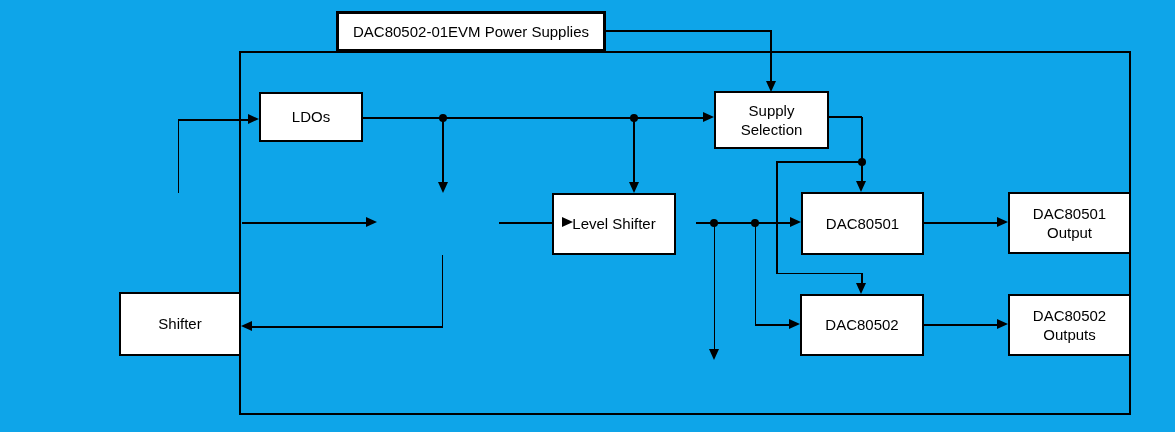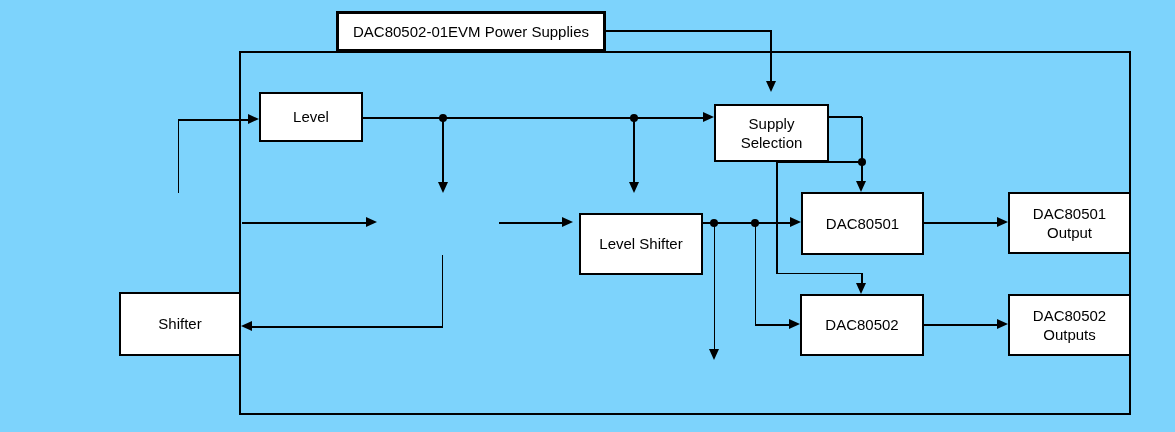--- a/index.html
+++ b/index.html
@@ -1,20 +1,20 @@
 <!DOCTYPE html>
 <html><head>
 <meta charset="utf-8">
 <style>
   html, body { margin: 0; padding: 0; background: #ffffff; }
   .canvas {
     position: relative;
     width: 1175px;
     height: 432px;
-    background: #7dd3fc;
+    background: #0ea5e9;
     font-family: "Liberation Sans", sans-serif;
     overflow: hidden;
   }
   .node {
     position: absolute;
     box-sizing: border-box;
     background: #ffffff;
     border: 2px solid #000000;
     display: flex;
     align-items: center;
@@ -99,27 +99,27 @@
   <div class="ad" style="left:709px; top:349px;"></div>
   <div class="ar" style="left:789px; top:319px;"></div>
   <div class="ad" style="left:856px; top:181px;"></div>
   <div class="ad" style="left:856px; top:283px;"></div>
   <div class="ar" style="left:997px; top:217px;"></div>
   <div class="ar" style="left:997px; top:319px;"></div>
   <div class="al" style="left:241px; top:321px;"></div>
 
   <div class="node thick" style="left:336px; top:11px; width:270px; height:41px;">DAC80502-01EVM Power Supplies</div>
 
-  <div class="node" style="left:259px; top:92px; width:104px; height:50px;">Level</div>
+  <div class="node" style="left:259px; top:92px; width:104px; height:50px;">LDOs</div>
 
 
 
-  <div class="node" style="left:579px; top:193px; width:124px; height:62px;margin-top:20px;">Level Shifter</div>
+  <div class="node" style="left:552px; top:193px; width:124px; height:62px;">Level Shifter</div>
 
-  <div class="node" style="left:714px; top:104px; width:115px; height:58px;">Supply
+  <div class="node" style="left:714px; top:91px; width:115px; height:58px;">Supply
 Selection</div>
 
   <div class="node" style="left:801px; top:192px; width:123px; height:63px;">DAC80501</div>
 
   <div class="node" style="left:1008px; top:192px; width:123px; height:62px;">DAC80501
 Output</div>
 
   <div class="node" style="left:119px; top:292px; width:122px; height:64px;">Shifter</div>
 
   <div class="node" style="left:800px; top:294px; width:124px; height:62px;">DAC80502</div>

